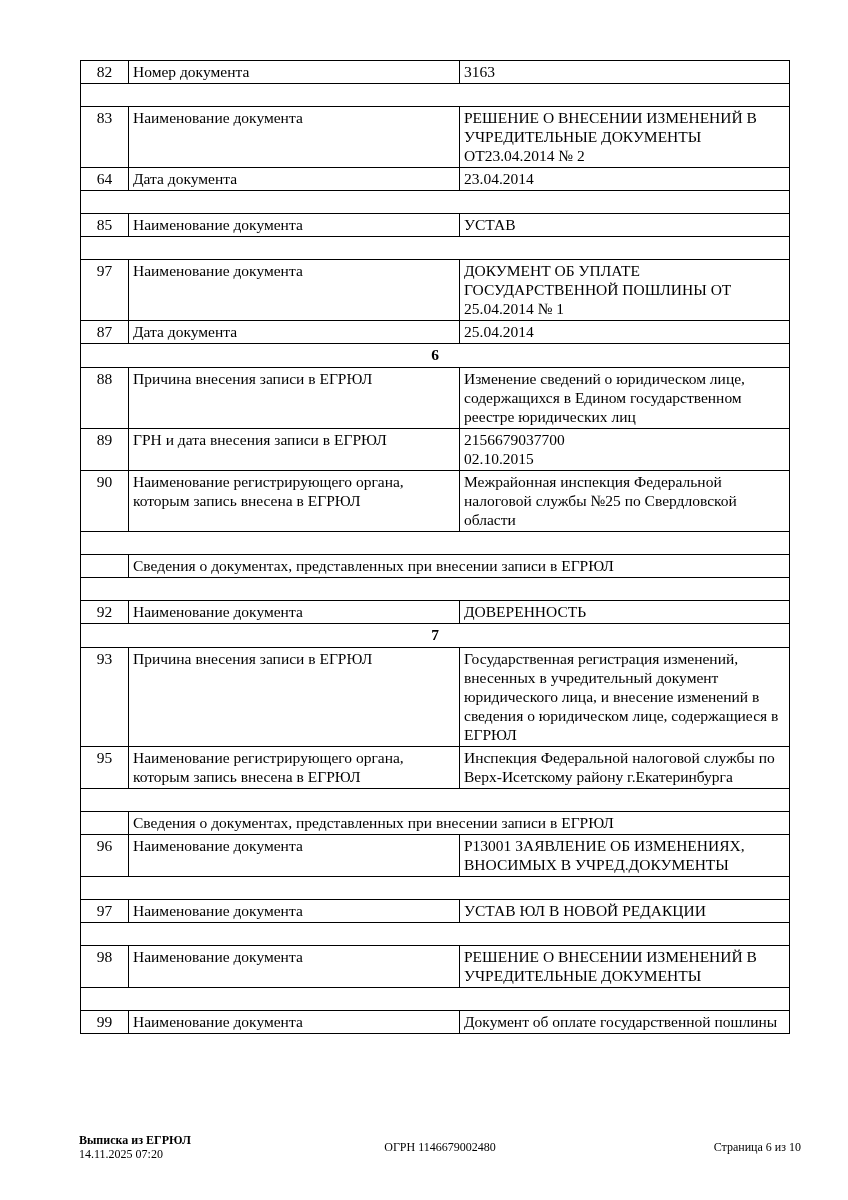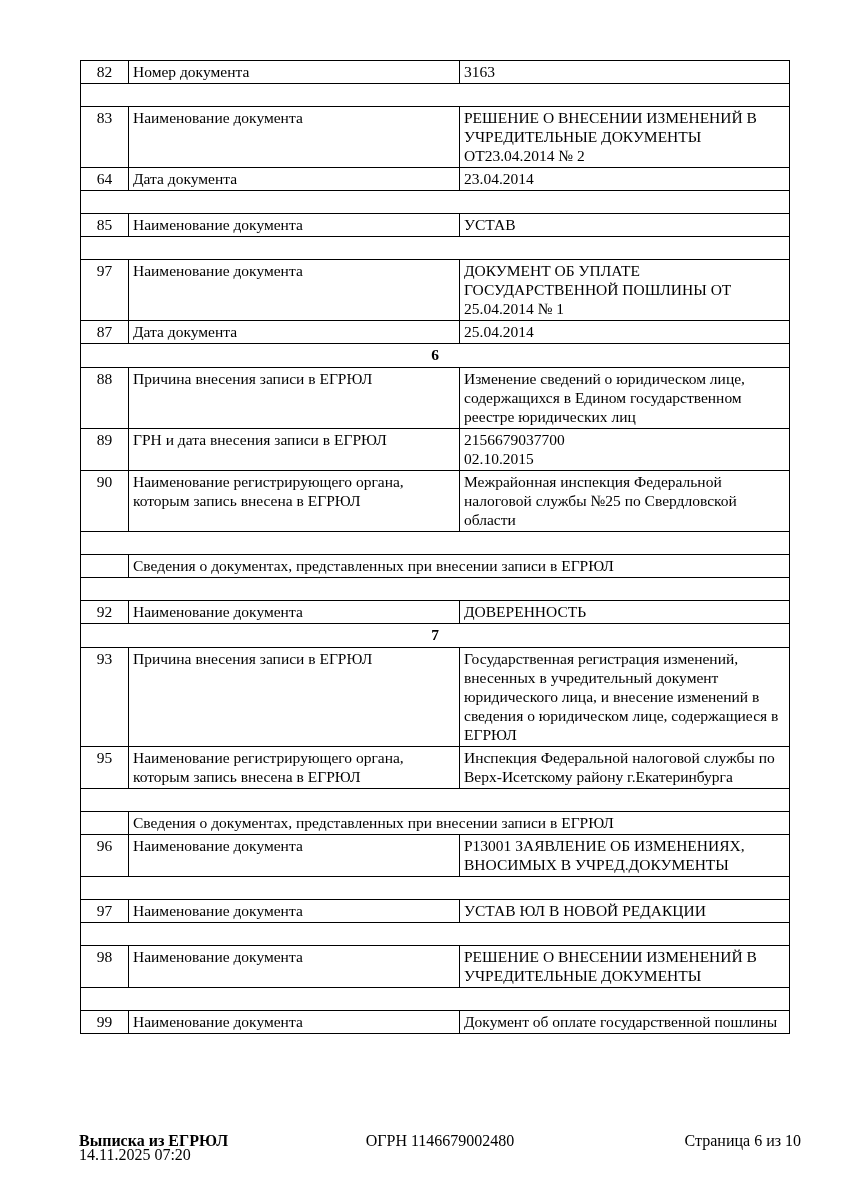--- a/index.html
+++ b/index.html
@@ -46,22 +46,22 @@
     height: 20px;
     padding: 1px 0 2px 0;
   }
   td.c-subheader { padding-left: 4px; margin-top: 42px; }
   .footer {
     position: absolute;
     left: 79px;
     right: 47px;
     top: 1134px;
     display: flex;
-    align-items: flex-start;
-    font-size: 16px;
+    align-items: center;
+    font-size: 12px;
     line-height: 13.5px;
   }
   .footer-left  { flex: 1; text-align: left; }
   .footer-center{ flex: 1; text-align: center; }
   .footer-right { flex: 1; text-align: right; }
   .footer-title { font-weight: bold; }
 </style>
 </head>
 <body>
 

